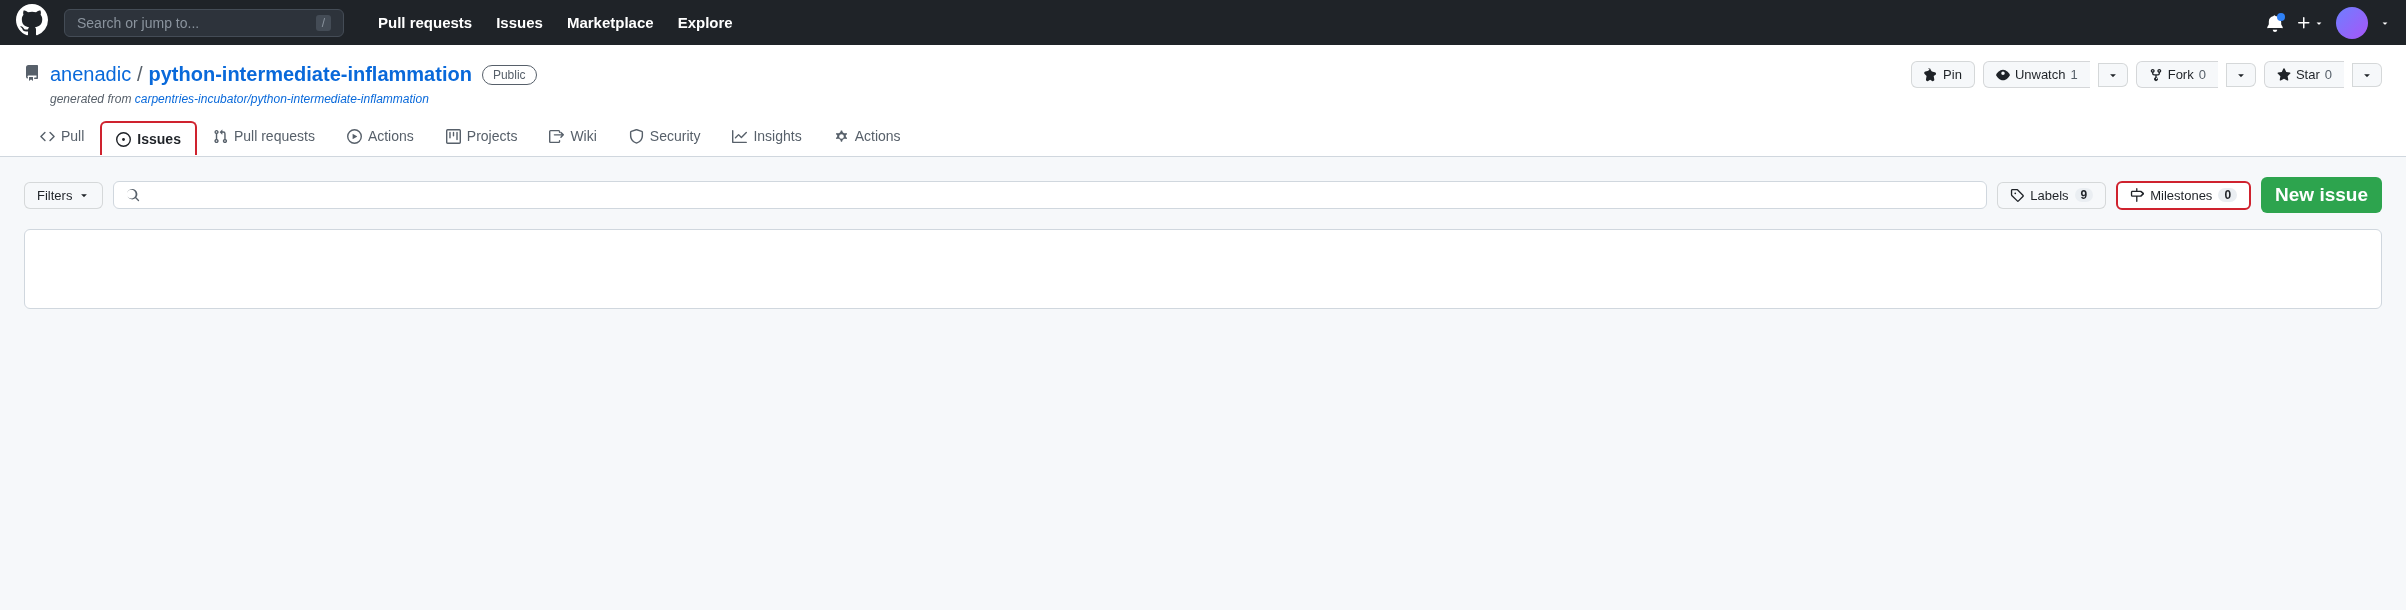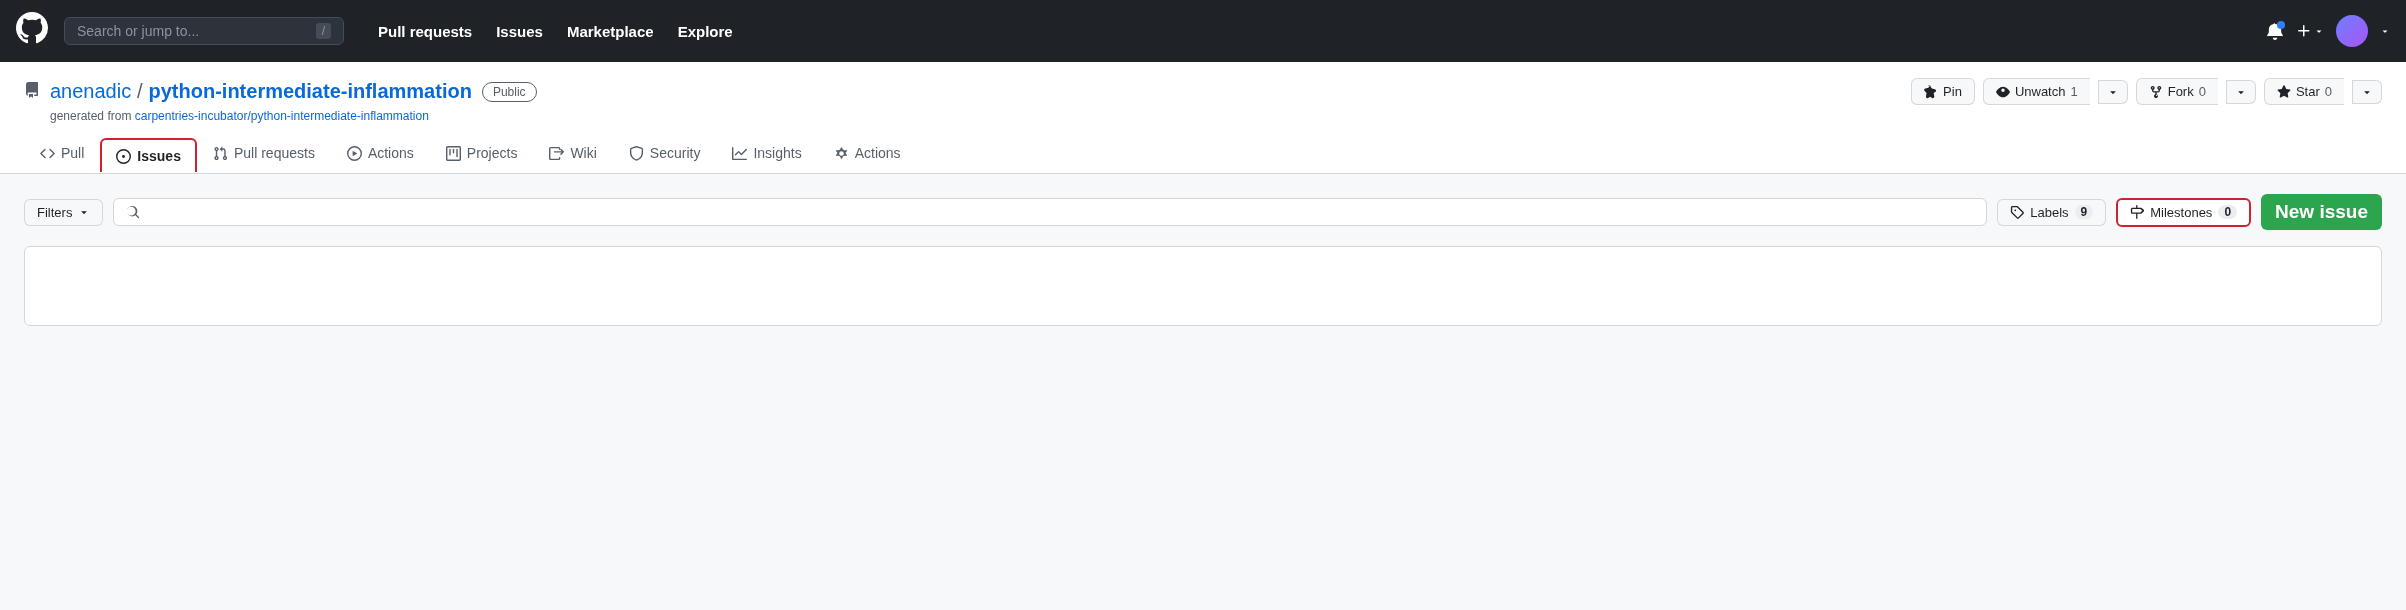--- a/index.html
+++ b/index.html
@@ -9,21 +9,21 @@
       background: #f6f8fa;
       color: #1f2328;
     }
 
     
     .top-nav {
       background: #1f2328;
       display: flex;
       align-items: center;
       padding: 0 16px;
-      height: 62px;
+      height: 45px;
       gap: 16px;
     }
     .top-nav-logo {
       color: #fff;
       font-size: 24px;
       flex-shrink: 0;
     }
     .search-bar {
       display: flex;
       align-items: center;
@@ -161,20 +161,21 @@
       border-radius: 0 6px 6px 0;
     }
     .split-btn-left {
       border-radius: 6px 0 0 6px;
     }
     .generated-from {
       font-size: 12px;
       color: #57606a;
       margin-bottom: 12px;
       padding-left: 26px;
+      font-style: italic;
     }
     .generated-from a {
       color: #0969da;
       text-decoration: none;
     }
 
     
     .repo-tabs {
       display: flex;
       align-items: center;

